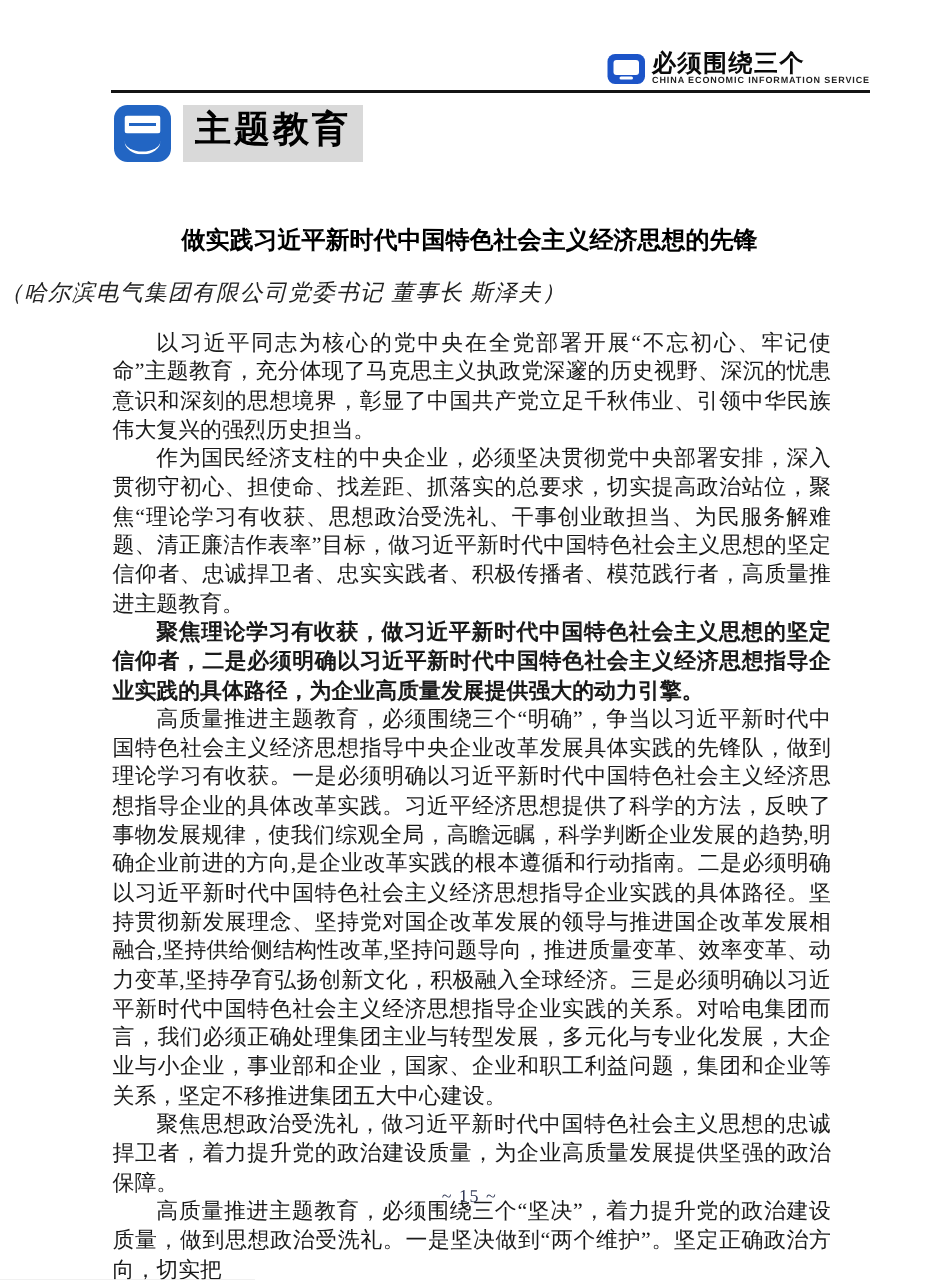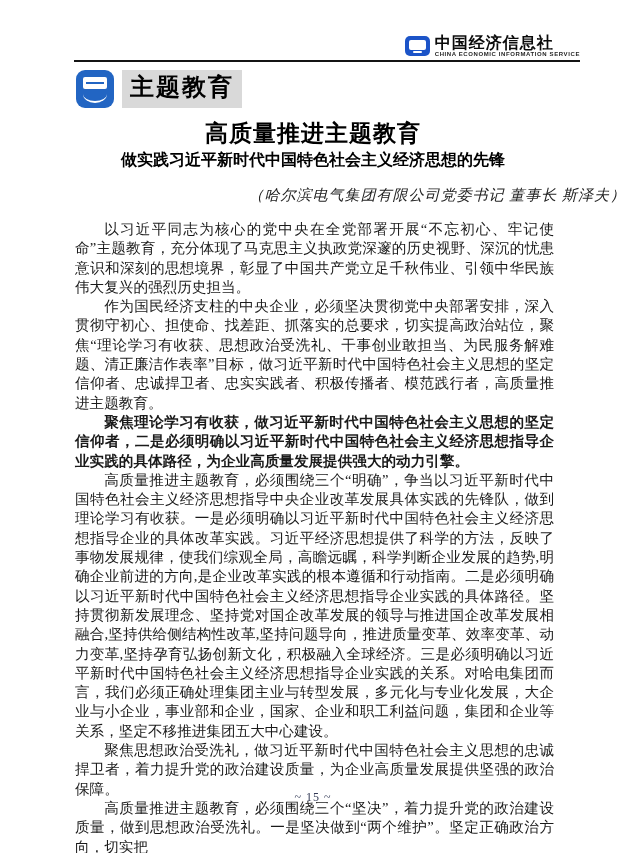--- a/index.html
+++ b/index.html
@@ -84,21 +84,21 @@
     letter-spacing:1px;
   }
   .subtitle {
     position:absolute; top:150px; left:0; right:0;
     text-align:center;
     font-family:"Liberation Sans", sans-serif;
     font-weight:bold; font-size:16px; color:#000;
   }
   .byline {
     position:absolute; top:186px; left:0; right:0;
-    text-align:right;
+    text-align:left;
     font-style:italic;
     font-size:15px; color:#222;
     letter-spacing:1px;
   }
   
   .body-text {
     position:absolute; top:220px; left:75px; width:479px;
     font-size:14.6px; line-height:19.3px;
     text-align:justify;
   }
@@ -120,35 +120,34 @@
 
 <div class="page">
 
   <div class="header">
     <div class="logo">
       <span class="logo-icon">
         <span class="logo-icon-inner"></span>
         <span class="logo-icon-base"></span>
       </span>
       <span class="logo-texts">
-        <span class="logo-name">中国经济信息社</span>
+        <span class="logo-name">必须围绕三个</span>
         <span class="logo-caption">CHINA ECONOMIC INFORMATION SERVICE</span>
       </span>
     </div>
   </div>
 
   <div class="section-row">
     <span class="badge-icon">
       <span class="screen"></span>
       <span class="arc"></span>
     </span>
     <span class="section-label">主题教育</span>
   </div>
 
-  <div class="title">高质量推进主题教育</div>
   <div class="subtitle">做实践习近平新时代中国特色社会主义经济思想的先锋</div>
   <div class="byline">（哈尔滨电气集团有限公司党委书记 董事长 斯泽夫）</div>
 
   <div class="body-text">
     <p class="para">以习近平同志为核心的党中央在全党部署开展“不忘初心、牢记使命”主题教育，充分体现了马克思主义执政党深邃的历史视野、深沉的忧患意识和深刻的思想境界，彰显了中国共产党立足千秋伟业、引领中华民族伟大复兴的强烈历史担当。</p>
     <p class="para">作为国民经济支柱的中央企业，必须坚决贯彻党中央部署安排，深入贯彻守初心、担使命、找差距、抓落实的总要求，切实提高政治站位，聚焦“理论学习有收获、思想政治受洗礼、干事创业敢担当、为民服务解难题、清正廉洁作表率”目标，做习近平新时代中国特色社会主义思想的坚定信仰者、忠诚捍卫者、忠实实践者、积极传播者、模范践行者，高质量推进主题教育。</p>
     <p class="para bold-para">聚焦理论学习有收获，做习近平新时代中国特色社会主义思想的坚定信仰者，二是必须明确以习近平新时代中国特色社会主义经济思想指导企业实践的具体路径，为企业高质量发展提供强大的动力引擎。</p>
     <p class="para">高质量推进主题教育，必须围绕三个“明确”，争当以习近平新时代中国特色社会主义经济思想指导中央企业改革发展具体实践的先锋队，做到理论学习有收获。一是必须明确以习近平新时代中国特色社会主义经济思想指导企业的具体改革实践。习近平经济思想提供了科学的方法，反映了事物发展规律，使我们综观全局，高瞻远瞩，科学判断企业发展的趋势,明确企业前进的方向,是企业改革实践的根本遵循和行动指南。二是必须明确以习近平新时代中国特色社会主义经济思想指导企业实践的具体路径。坚持贯彻新发展理念、坚持党对国企改革发展的领导与推进国企改革发展相融合,坚持供给侧结构性改革,坚持问题导向，推进质量变革、效率变革、动力变革,坚持孕育弘扬创新文化，积极融入全球经济。三是必须明确以习近平新时代中国特色社会主义经济思想指导企业实践的关系。对哈电集团而言，我们必须正确处理集团主业与转型发展，多元化与专业化发展，大企业与小企业，事业部和企业，国家、企业和职工利益问题，集团和企业等关系，坚定不移推进集团五大中心建设。</p>
     <p class="para">聚焦思想政治受洗礼，做习近平新时代中国特色社会主义思想的忠诚捍卫者，着力提升党的政治建设质量，为企业高质量发展提供坚强的政治保障。</p>
     <p class="para">高质量推进主题教育，必须围绕三个“坚决”，着力提升党的政治建设质量，做到思想政治受洗礼。一是坚决做到“两个维护”。坚定正确政治方向，切实把</p>

